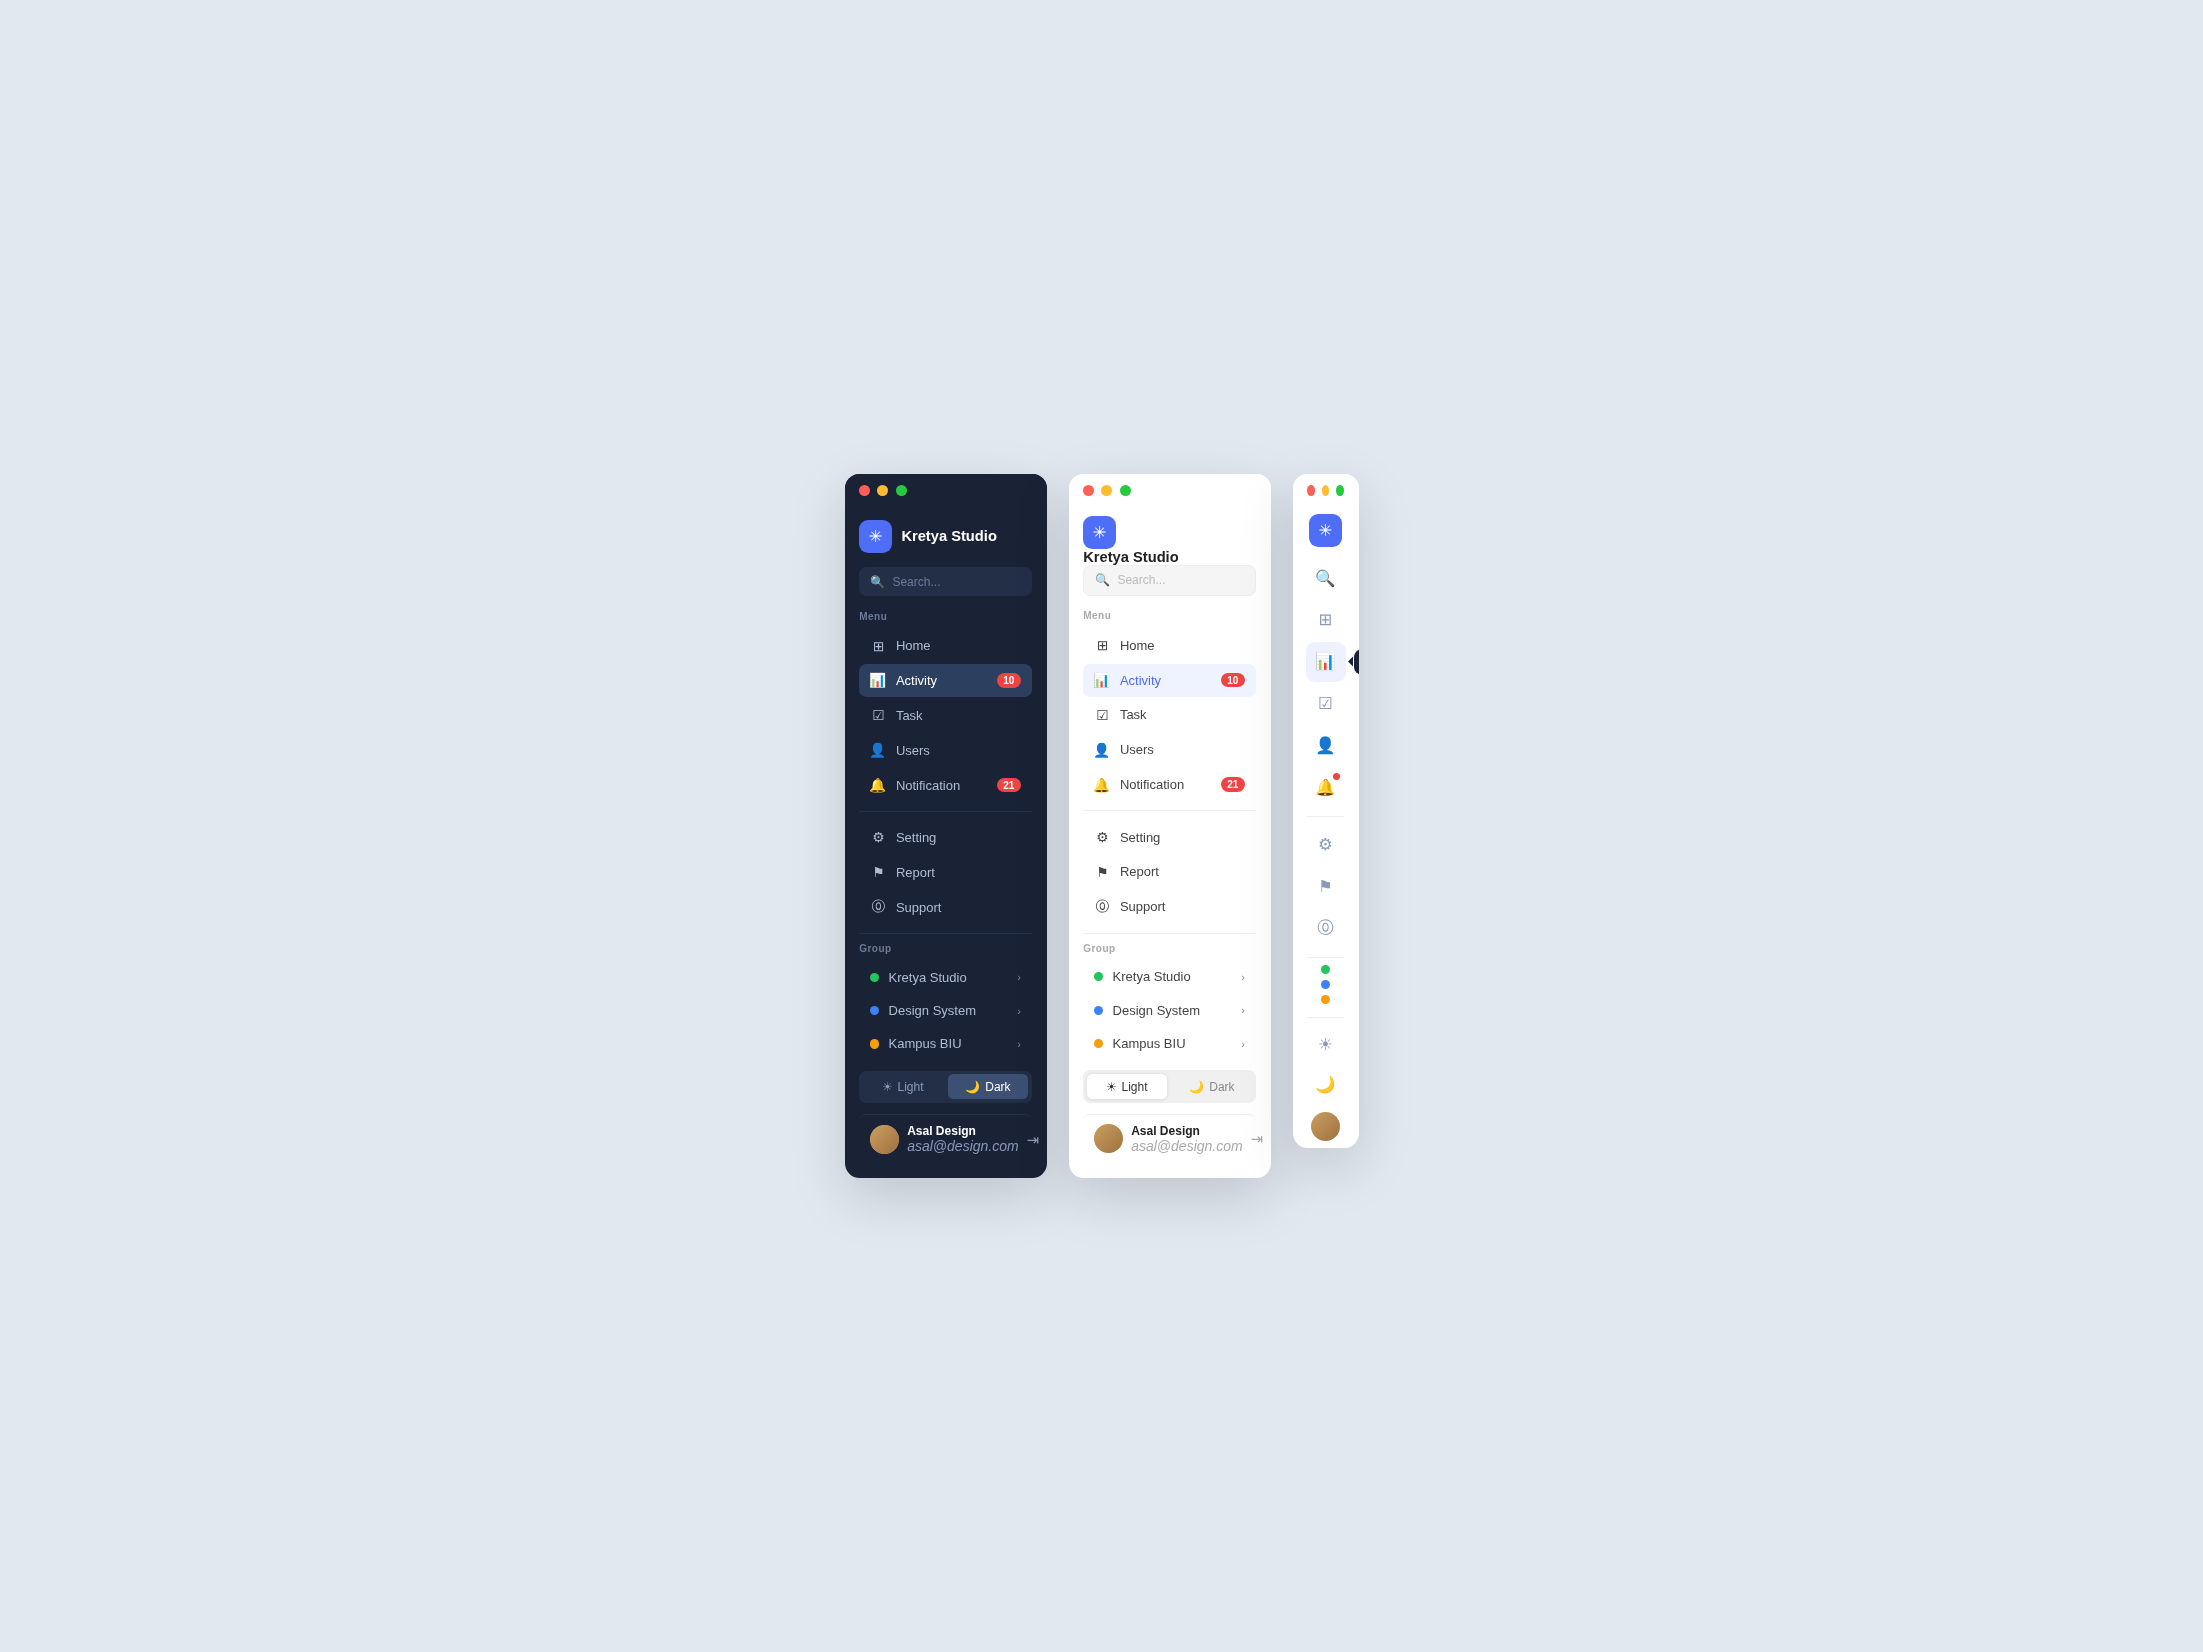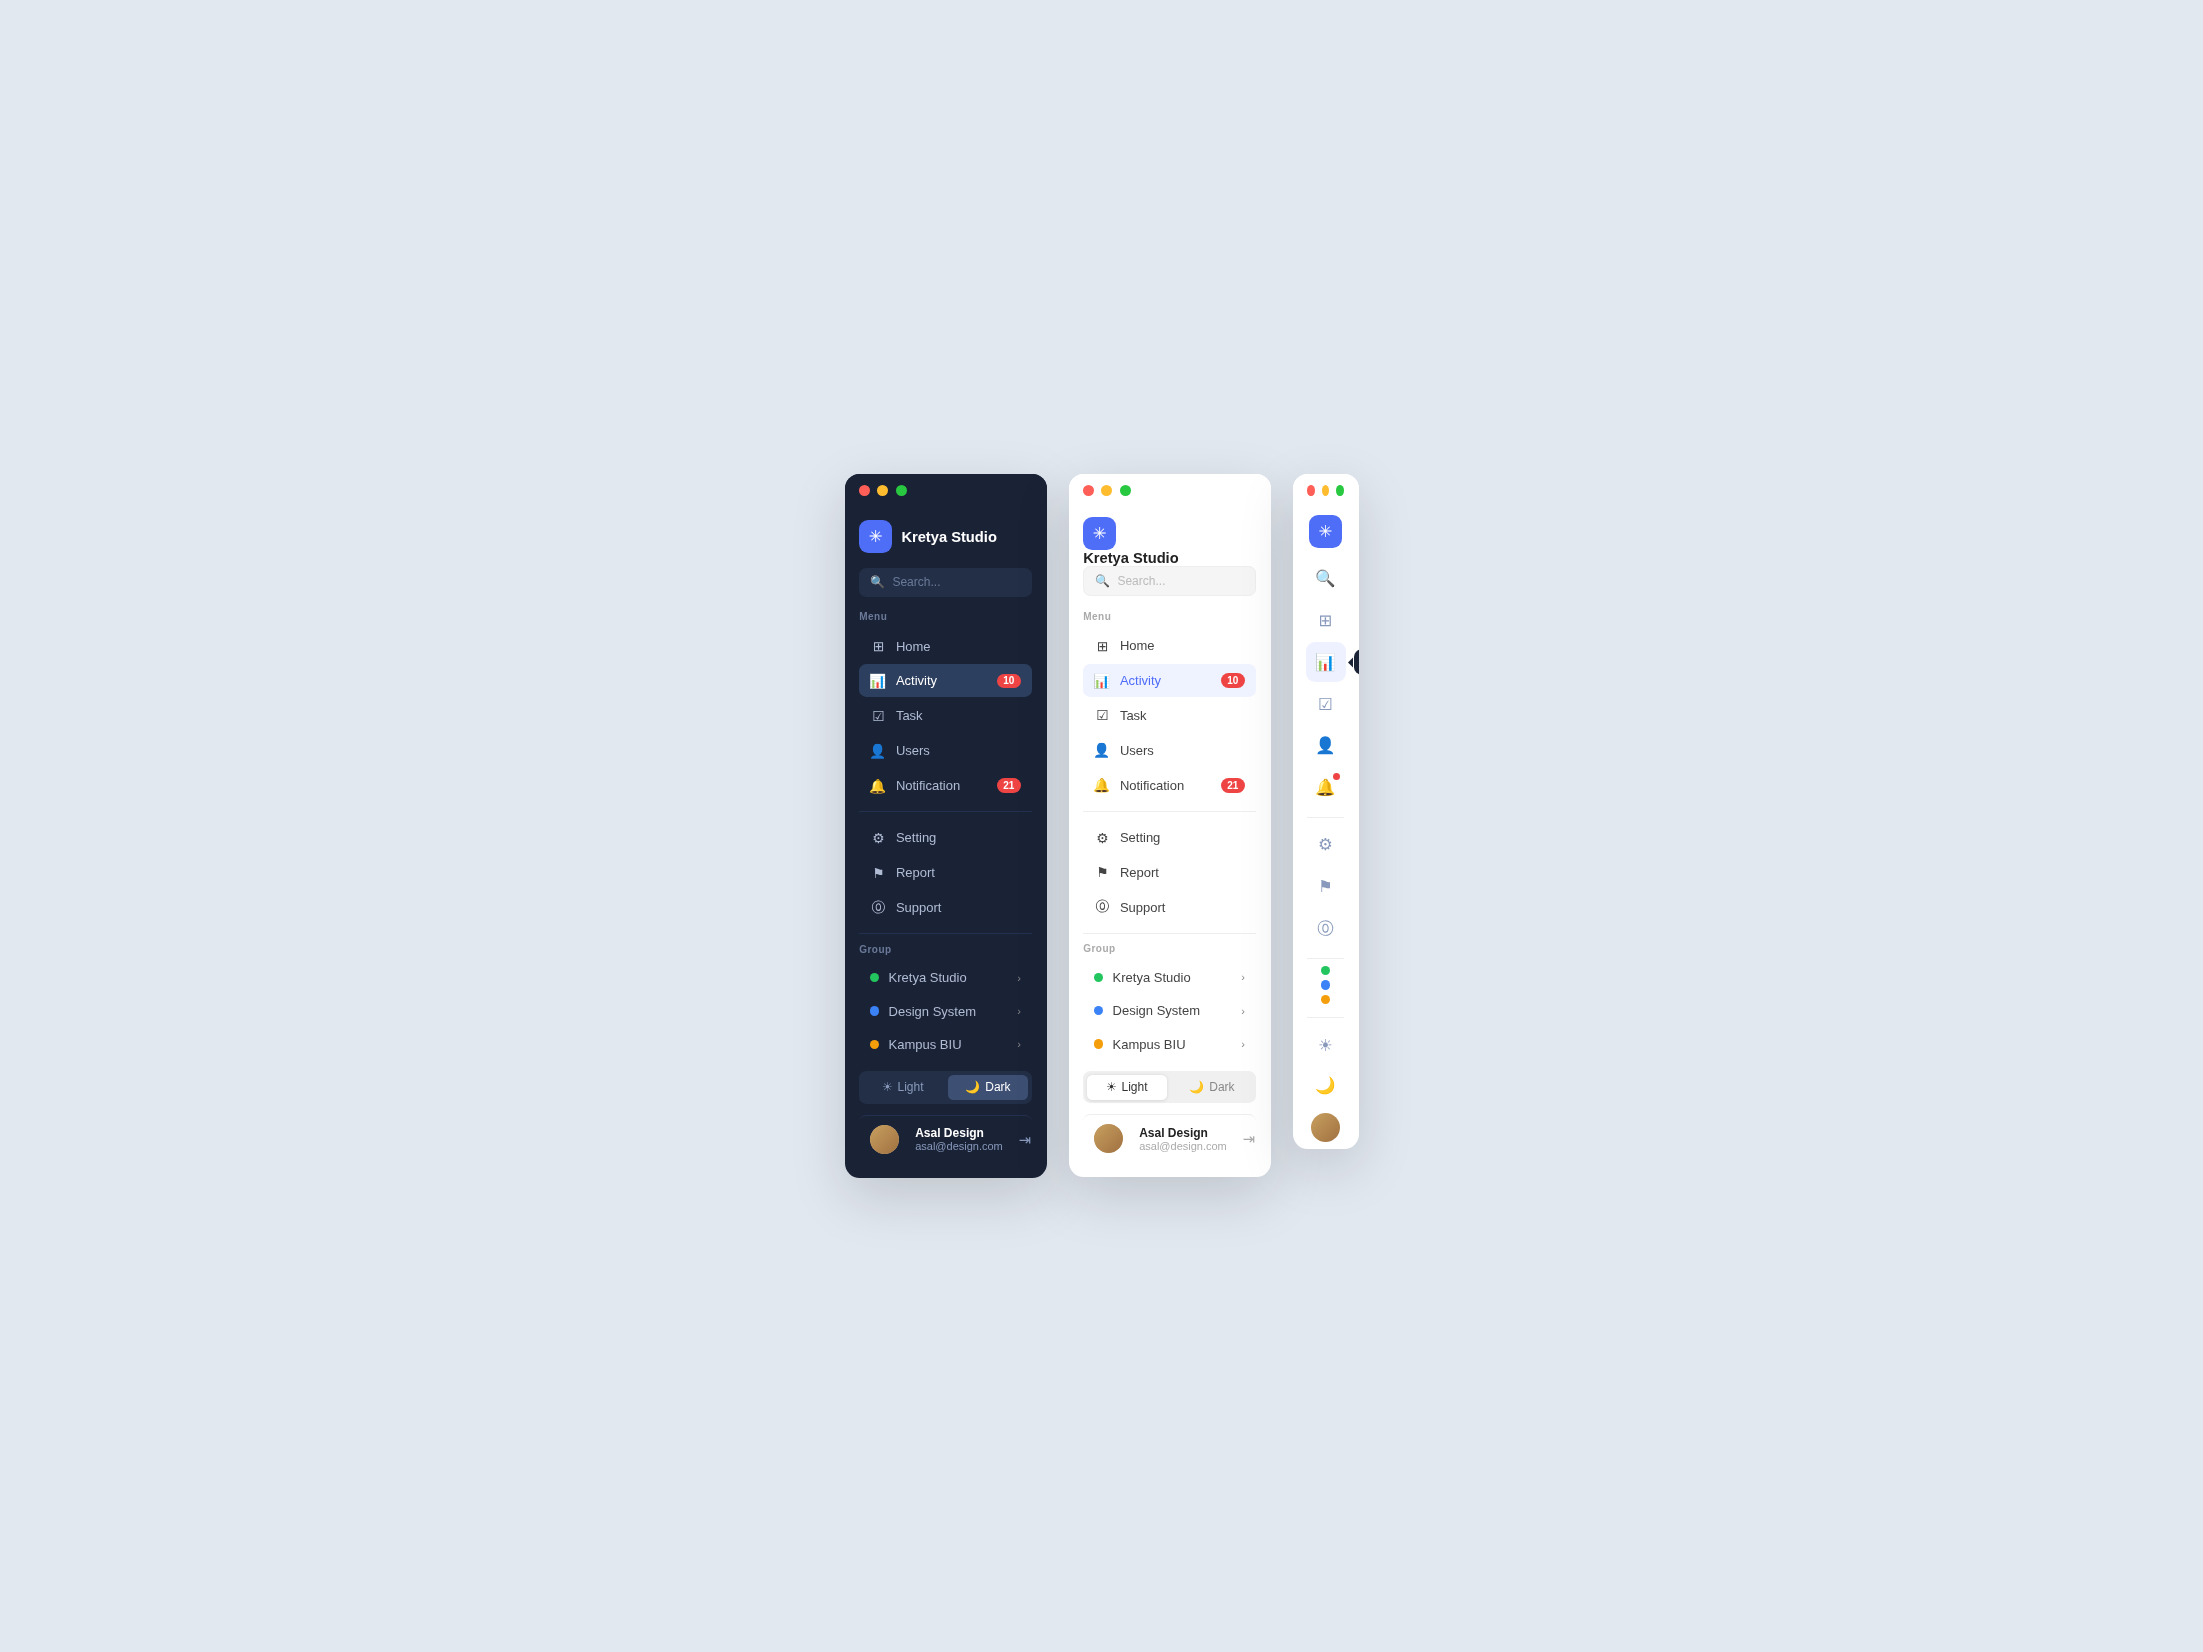--- a/index.html
+++ b/index.html
@@ -196,21 +196,21 @@
     .theme-btn.active-dark {
       background: #3d4f72;
       color: #fff;
     }
     .theme-btn.inactive-dark { color: #8899bb; }
     .theme-btn.inactive-light { color: #888; }
 
     .user-footer {
       display: flex;
       align-items: center;
-      gap: 16px;
+      gap: 8px;
       padding: 9.2px 11px;
       border-radius: 7.3px;
     }
     .dark-sidebar .user-footer { border-top: 0.9px solid #243050; }
     .light-sidebar .user-footer { border-top: 0.9px solid #eee; }
     .avatar {
       width: 29px; height: 29px;
       border-radius: 50%;
       background: #c8a87a;
       overflow: hidden;
@@ -224,22 +224,23 @@
       border-radius: 50%;
     }
     .user-info { flex: 1; }
     .user-name {
       font-size: 12px;
       font-weight: 600;
     }
     .dark-sidebar .user-name { color: #fff; }
     .light-sidebar .user-name { color: #222; }
     .user-email {
-      font-size: 11px;
+      font-size: 14px;
       color: #8899bb;
+      font-style: italic;
     }
     .light-sidebar .user-email { color: #aaa; }
     .logout-icon {
       font-size: 14.7px;
       cursor: pointer;
       color: #8899bb;
     }
 
     
     .light-sidebar {

